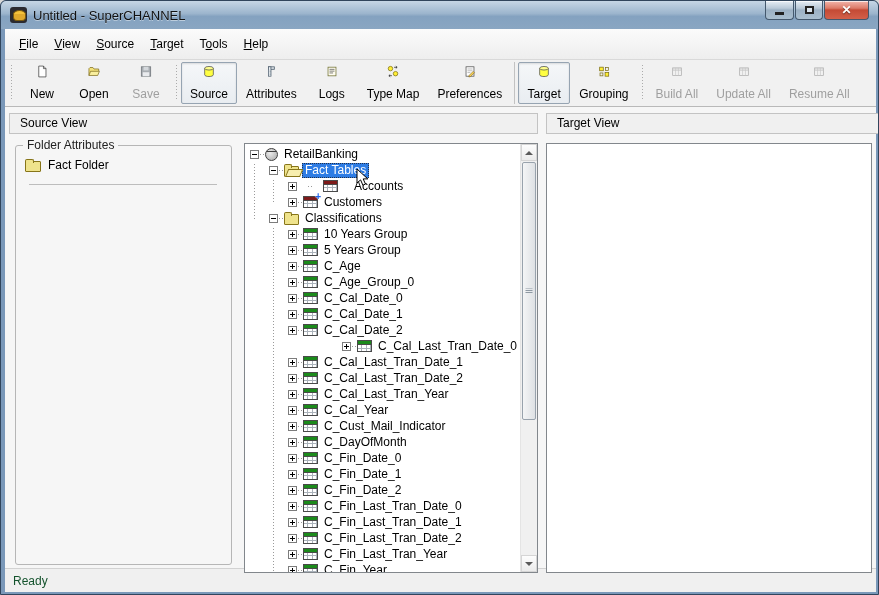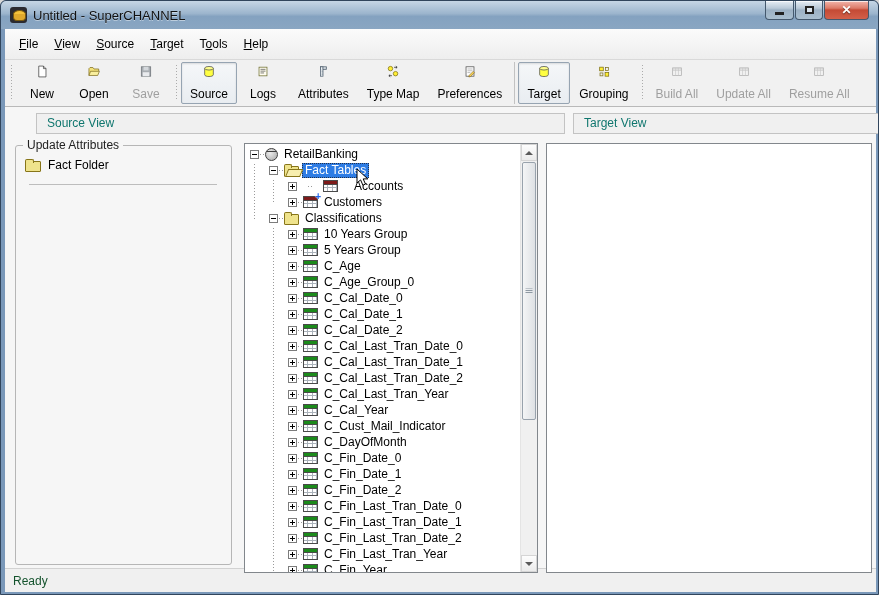--- a/index.html
+++ b/index.html
@@ -33,21 +33,21 @@
   .toolbar{height:47px;background:#f1f1f1;border-bottom:1px solid #b9b9b9;display:flex;align-items:center;overflow:hidden;white-space:nowrap;padding-left:2px;}
   .gripper{width:5px;height:36px;margin:0 2px;background:repeating-linear-gradient(to bottom,#ababab 0 1px,transparent 1px 3px);background-size:1px 100%;background-position:2px 0;background-repeat:no-repeat;flex:none;}
   .tsep{width:1px;height:42px;background:#c2c2c2;margin:0 3px;flex:none;}
   .tbtn{min-width:52px;height:42px;display:flex;flex-direction:column;align-items:center;justify-content:center;gap:9px;
     padding:2px 8px;font-size:12px;color:#000;border:1px solid transparent;border-radius:2px;cursor:default;flex:none;}
   .tbtn.pressed{background:linear-gradient(#f5f7f9,#e9edf1);border-color:#96a4b2;box-shadow:inset 0 1px 2px rgba(0,0,0,.12);}
   .tbtn.disabled{color:#9f9f9f;}
   .tbtn svg{display:block;}
   
   .content{position:relative;flex:1;background:#f6f6f6;}
-  .pane-header{position:absolute;height:21px;background:#f0f0f0;border:1px solid #c3c3c3;font-size:12px;color:#0f766e;line-height:19px;padding-left:10px;margin-left:27px;}
+  .pane-header{position:absolute;height:21px;background:#f0f0f0;border:1px solid #c3c3c3;font-size:12px;color:#000000;line-height:19px;padding-left:10px;}
   #source-header{left:4px;top:6px;width:529px;}
   #target-header{left:541px;top:6px;width:364px;}
   .groupbox{position:absolute;left:10px;top:38px;width:217px;height:420px;border:1px solid #b6b6b6;border-radius:3px;}
   .groupbox .gb-label{position:absolute;top:-8px;left:7px;background:#f6f6f6;padding:0 4px;font-size:12px;color:#222;}
   .gb-item{position:absolute;left:9px;top:12px;display:flex;align-items:center;gap:7px;font-size:12px;color:#000;}
   .gb-sep{position:absolute;left:13px;right:14px;top:38px;border-top:1px solid #bdbdbd;}
   .folder16{width:16px;height:11px;background:#efe38c;border:1px solid #877519;border-radius:1px;position:relative;margin-top:3px;}
   .folder16::before{content:"";position:absolute;top:-3px;left:-1px;width:7px;height:3px;background:#efe38c;border:1px solid #877519;border-bottom:none;border-radius:2px 2px 0 0;}
   
   .tree-box{position:absolute;left:239px;top:36px;width:294px;height:430px;background:#fff;border:1px solid #82878c;overflow:hidden;}
@@ -158,32 +158,32 @@
 
       <div class="tbtn pressed">
         <svg width="18" height="18" viewBox="0 0 18 18">
             <path d="M3 4.5v9c0 1.4 2.7 2.5 6 2.5s6-1.1 6-2.5v-9" fill="#ffff42" stroke="#4a4a4a"></path>
             <ellipse cx="9" cy="4.5" rx="6" ry="2.5" fill="#ffff8a" stroke="#4a4a4a"></ellipse>
           </svg>
         <span>Source</span>
       </div>
       <div class="tbtn">
         <svg width="18" height="18" viewBox="0 0 18 18">
-            <rect x="3.5" y="3" width="11" height="12" fill="#fffdf0" stroke="#6b6b2a"></rect>
-            <path d="M5.5 6h7M5.5 8.5h7M5.5 11h5" stroke="#3a3a3a" stroke-width="0.9" fill="none"></path>
-          </svg>
-        <span>Logs</span>
-      </div>
-      <div class="tbtn">
-        <svg width="18" height="18" viewBox="0 0 18 18">
             <rect x="5.5" y="2.5" width="8.5" height="3.5" fill="#eef2f6" stroke="#4a5a6a"></rect>
             <rect x="5.5" y="2.5" width="3.5" height="13" fill="#eef2f6" stroke="#4a5a6a"></rect>
             <path d="M8 4.2h1.2M10 4.2h1.2M12 4.2h1.2M7.2 7h1.2M7.2 9h1.2M7.2 11h1.2M7.2 13h1.2" stroke="#4a5a6a" stroke-width="0.8" fill="none"></path>
           </svg>
         <span>Attributes</span>
+      </div>
+      <div class="tbtn">
+        <svg width="18" height="18" viewBox="0 0 18 18">
+            <rect x="3.5" y="3" width="11" height="12" fill="#fffdf0" stroke="#6b6b2a"></rect>
+            <path d="M5.5 6h7M5.5 8.5h7M5.5 11h5" stroke="#3a3a3a" stroke-width="0.9" fill="none"></path>
+          </svg>
+        <span>Logs</span>
       </div>
       <div class="tbtn">
         <svg width="18" height="18" viewBox="0 0 18 18">
             <circle cx="5.5" cy="5" r="3.1" fill="#ffee33" stroke="#7a6c14"></circle>
             <circle cx="12.5" cy="12" r="3.1" fill="#ffee33" stroke="#7a6c14"></circle>
             <path d="M10.5 3.2h4.2m0 0l-1.8-1.6m1.8 1.6l-1.8 1.6" stroke="#222" fill="none"></path>
             <path d="M7.5 14.8H3.3m0 0l1.8-1.6m-1.8 1.6l1.8 1.6" stroke="#222" fill="none"></path>
           </svg>
         <span>Type Map</span>
       </div>
@@ -241,21 +241,21 @@
           </svg>
         <span>Resume All</span>
       </div>
     </div>
 
     <div class="content">
 
       <div class="pane-header" id="source-header">Source View</div>
 
       <div class="groupbox">
-        <span class="gb-label">Update Attributes</span>
+        <span class="gb-label">Folder Attributes</span>
         <div class="gb-item">
           <span class="folder16"></span>
           <span>Fact Folder</span>
         </div>
         <div class="gb-sep"></div>
       </div>
 
       <div class="tree-box">
         <div class="tree-rows" id="tree-rows">
             <div class="trow" style="padding-left: 5px;">
@@ -325,21 +325,21 @@
     <span class="stub"></span>
     <span class="ti table-green"></span>
     <span class="tlabel">C_Cal_Date_1</span>
   </div>
             <div class="trow" style="padding-left: 43px;">
     <span class="exp plus"></span>
     <span class="stub"></span>
     <span class="ti table-green"></span>
     <span class="tlabel">C_Cal_Date_2</span>
   </div>
-            <div class="trow" style="padding-left: 43px;">
+            <div class="trow" style="padding-left: 43px; justify-content: flex-end;">
     <span class="exp plus"></span>
     <span class="stub"></span>
     <span class="ti table-green"></span>
     <span class="tlabel">C_Cal_Last_Tran_Date_0</span>
   </div>
             <div class="trow" style="padding-left: 43px;">
     <span class="exp plus"></span>
     <span class="stub"></span>
     <span class="ti table-green"></span>
     <span class="tlabel">C_Cal_Last_Tran_Date_1</span>

